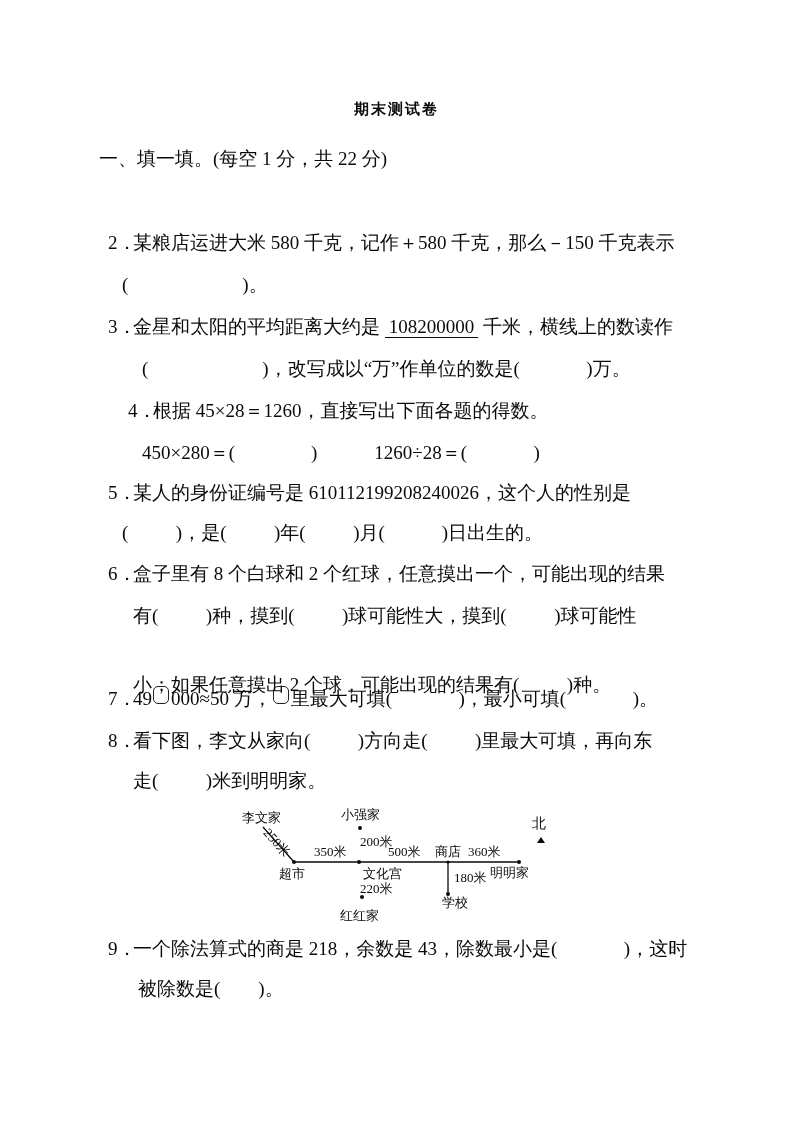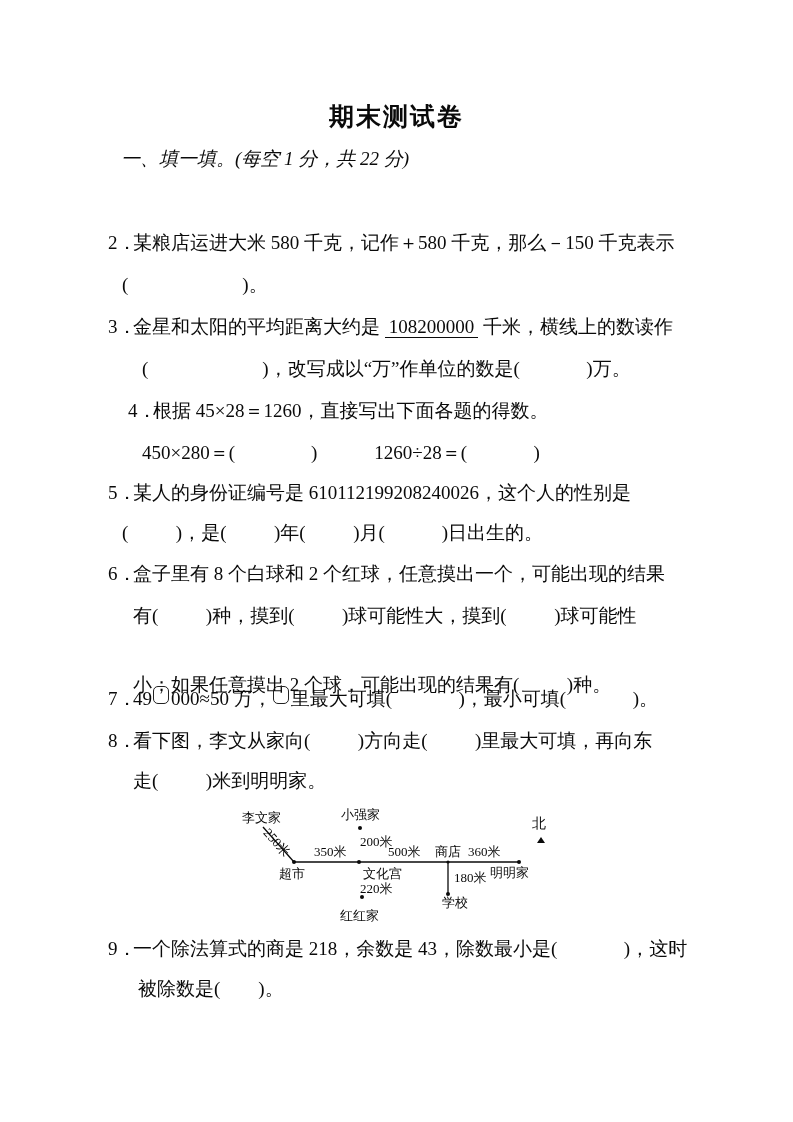--- a/index.html
+++ b/index.html
@@ -14,21 +14,21 @@
     overflow: hidden;
   }
   .title {
     position: absolute;
     top: 100px;
     left: 0;
     width: 100%;
     text-align: center;
     font-family: "Liberation Sans", "DejaVu Sans", sans-serif;
     font-weight: bold;
-    font-size: 25px;
+    font-size: 15px;
     letter-spacing: 2px;
   }
   .line {
     position: absolute;
     white-space: pre;
     line-height: 24px;
   }
   .qnum { display: inline-block; width: 25px; }
   .underlined {
     border-bottom: 1.5px solid #0a0a0a;
@@ -65,21 +65,21 @@
     transform-origin: 0 0;
   }
 </style>
 </head>
 <body>
 
 <div class="page">
 
   <div class="title">期末测试卷</div>
 
-  <div class="line" style="top:147px; left:121px;font-style:italic;">一、填一填。(每空 1 分，共 22 分)</div>
+  <div class="line" style="top:147px; left:99px;">一、填一填。(每空 1 分，共 22 分)</div>
 
 
   <div class="line" style="top:231px; left:108px;"><span class="qnum">2．</span><span>某粮店运进大米 580 千克，记作＋580 千克，那么－150 千克表示</span></div>
   <div class="line" style="top:273px; left:122px;">(                        )。</div>
 
   <div class="line" style="top:315px; left:108px;"><span class="qnum">3．</span><span>金星和太阳的平均距离大约是 </span><span class="underlined">108200000</span><span> 千米，横线上的数读作</span></div>
   <div class="line" style="top:357px; left:122px;margin-left:20px;">(                        )，改写成以“万”作单位的数是(              )万。</div>
 
   <div class="line" style="top:399px; left:108px;margin-left:20px;"><span class="qnum">4．</span><span>根据 45×28＝1260，直接写出下面各题的得数。</span></div>
   <div class="line" style="top:441px; left:142px;">450×280＝(                )            1260÷28＝(              )</div>

